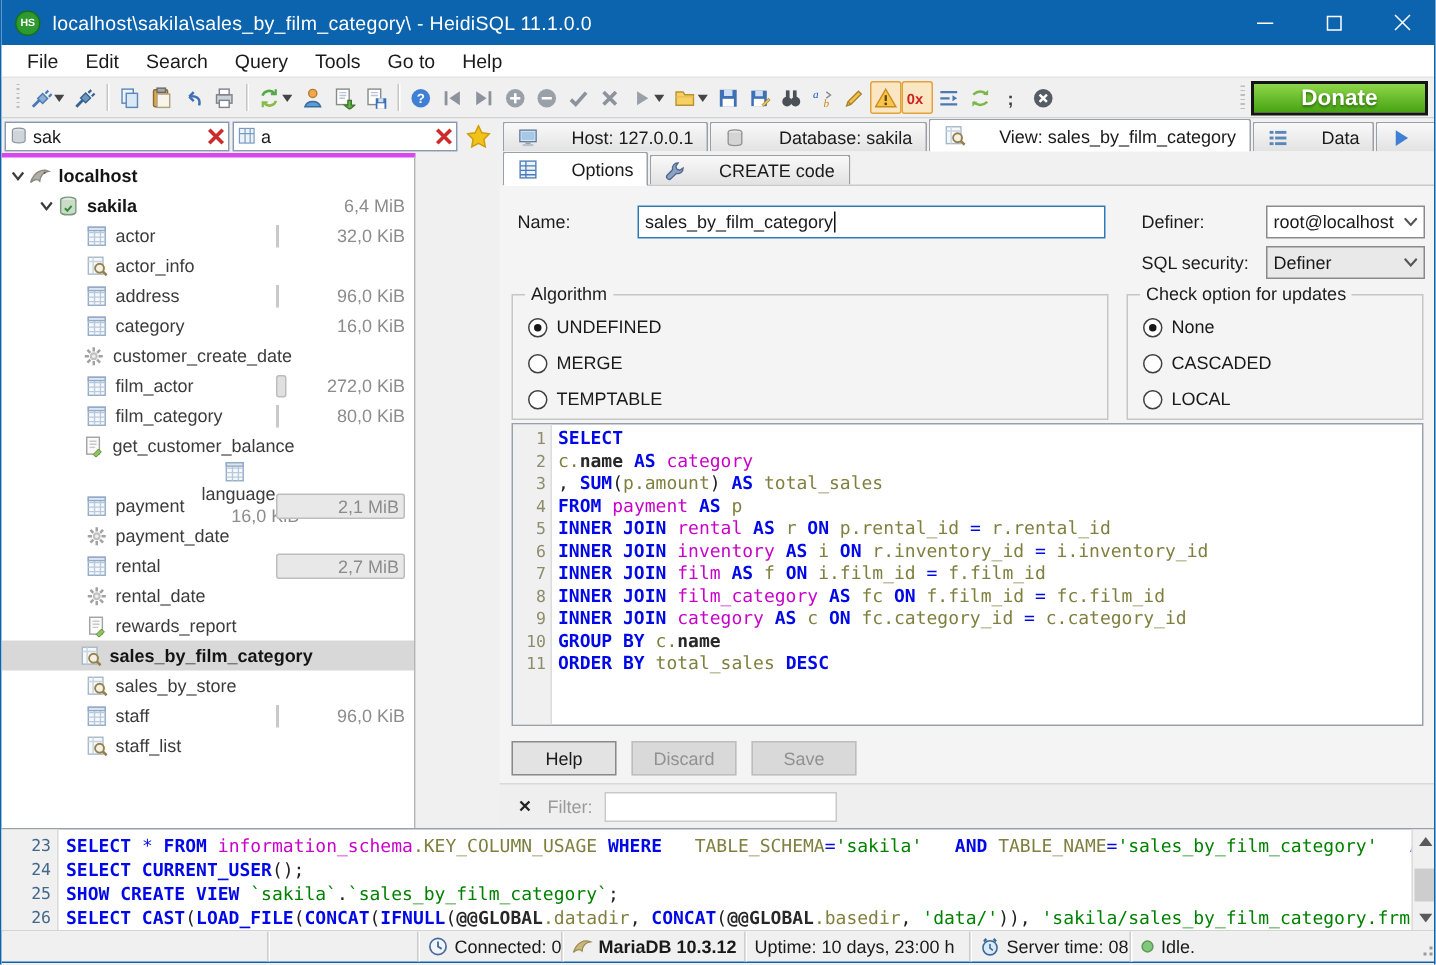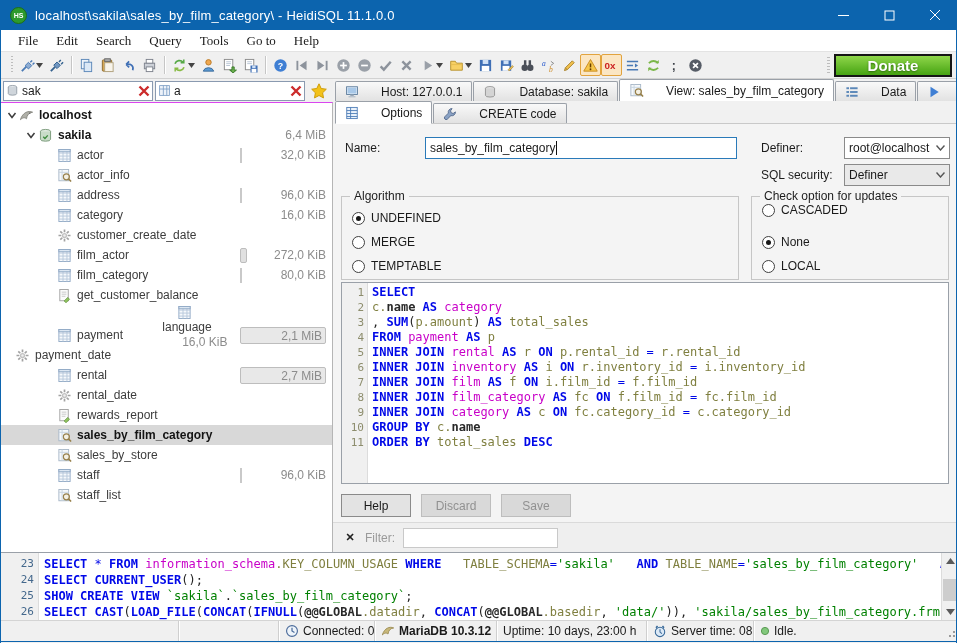--- a/index.html
+++ b/index.html
@@ -16,21 +16,21 @@
   #logo{width:17px;height:17px;border-radius:50%;background:#2d9a2d;border:1px solid #1b6e1b;
         color:#fff;font-size:7px;font-weight:bold;display:flex;align-items:center;justify-content:center;
         margin:0 8px 0 9px;}
   #wintitle{font-size:13px;letter-spacing:.2px;}
   #wincontrols{margin-left:auto;display:flex;height:30px;}
   .winbtn{width:46px;height:30px;display:flex;align-items:center;justify-content:center;}
 
   
   #menubar{position:absolute;left:0;top:30px;width:957px;height:22px;background:#fff;
            display:flex;align-items:center;padding-left:8px;border-bottom:1px solid #e3e3e3;}
-  .menuitem{padding:14px 9px;font-size:13px;font-family:Liberation Serif, serif;}
+  .menuitem{padding:14px 9px;font-size:13px;}
 
   
   #toolbar{position:absolute;left:0;top:52px;width:957px;height:27px;background:#f0f0f0;
            border-bottom:1px solid #d2d2d2;display:flex;align-items:center;padding-left:10px;}
   .tgrip{width:5px;height:18px;margin-right:4px;
          background:repeating-linear-gradient(#bdbdbd 0 1px,transparent 1px 3px);width:2px;}
   .tbtn{height:22px;display:flex;align-items:center;justify-content:center;padding:0 2px;border:1px solid transparent;border-radius:2px;}
   .tbtn.toggled{background:#fbe6c3;border:1px solid #e2a33d;}
   .tsep{width:1px;height:18px;background:#c6c6c6;margin:0 4px;box-shadow:1px 0 0 #fff;}
   .tcaret{margin-left:1px;}
@@ -39,22 +39,22 @@
           display:flex;align-items:center;justify-content:center;text-shadow:0 1px 2px #2c6a08;}
   #donate-grip{position:absolute;right:128px;top:5px;width:3px;height:17px;
           background:repeating-linear-gradient(#bdbdbd 0 1px,transparent 1px 3px);}
 
   
   #filterrow{position:absolute;left:0;top:79px;width:332px;height:23px;display:flex;align-items:center;padding:0 2px;gap:2px;background:#f0f0f0;}
   .filterbox{flex:1;height:20px;background:#fff;border:1px solid #8a9ab0;display:flex;align-items:center;padding:0 2px;gap:3px;}
   .filterbox .val{flex:1;font-size:12px;}
   #star-btn{width:24px;height:21px;display:flex;align-items:center;justify-content:center;}
 
-  #tree{position:absolute;left:0;top:102px;width:332px;height:450px;background:#fff;
-        border-right:1px solid #b5b5b5;border-top:1px solid #d946ef;overflow:hidden;padding-top:2px;}
+  #tree{position:absolute;left:0;top:102px;width:276px;height:450px;background:#fff;
+        border-right:1px solid #b5b5b5;border-top:3px solid #d946ef;overflow:hidden;padding-top:2px;}
   .trow{height:20px;display:flex;align-items:center;color:#3c3c3c;padding-right:6px;}
   .trow.selected{background:#d8d8d8;}
   .trow .lbl{margin-left:5px;white-space:nowrap;}
   .trow .lbl.bold{font-weight:bold;color:#141414;}
   .trow .sp{flex:1;}
   .chev{width:14px;display:inline-flex;justify-content:center;}
   .sizezone{width:86px;position:relative;text-align:right;color:#8c8c8c;font-size:12px;height:17px;line-height:17px;}
   .sizezone .bar-thin{position:absolute;left:0;top:1px;width:2px;height:15px;background:#c9c9c9;}
   .sizezone .bar-small{position:absolute;left:0;top:1px;width:7px;height:15px;background:#e0e0e0;border:1px solid #bdbdbd;border-radius:2px;}
   .sizezone.pill{background:#e8e8e8;border:1px solid #bdbdbd;border-radius:2px;padding-right:3px;}
@@ -654,21 +654,21 @@
         <svg viewBox="0 0 16 16" width="15" height="15">
           <rect x="2" y="1.6" width="12" height="12.8" fill="#f6f9fc" stroke="#92aac6"></rect>
           <path d="M2 5.4 h12 M2 8.6 h12 M2 11.8 h12 M6.4 1.6 v12.8 M10.6 1.6 v12.8" stroke="#b8c9dc"></path>
           <rect x="2" y="1.6" width="12" height="2.4" fill="#dbe6f2" stroke="#92aac6"></rect>
         </svg>
       </span>
       <span class="lbl">payment</span>
       <span class="sp"></span>
       <span class="sizezone pill"><span>2,1 MiB</span></span>
     </div>
-    <div class="trow" style="">
+    <div class="trow" style="padding-left: 42px;">
       <span class="chev"></span>
       <span class="icon">
         <svg viewBox="0 0 16 16" width="15" height="15">
           <circle cx="8" cy="8" r="2.8" fill="#c2c2c2"></circle>
           <g stroke="#a2a2a2" stroke-width="1.8">
             <path d="M8 1.6 v3 M8 11.4 v3 M1.6 8 h3 M11.4 8 h3 M3.5 3.5 l2.1 2.1 M10.4 10.4 l2.1 2.1 M12.5 3.5 l-2.1 2.1 M5.6 10.4 l-2.1 2.1"></path>
           </g>
           <circle cx="8" cy="8" r="1.3" fill="#f0f0f0"></circle>
         </svg>
       </span>
@@ -897,27 +897,27 @@
           <span class="rdot"></span>
           <span>MERGE</span>
         </label>
         <label class="radiorow">
           <span class="rdot"></span>
           <span>TEMPTABLE</span>
         </label>
       </div>
     <div class="groupbox" id="checkgroup" style="left:418px;top:72px;width:198px;height:84px;">
       <span class="grouptitle">Check option for updates</span>
-    <label class="radiorow">
+    <label class="radiorow" style="margin-top: 10px;">
+          <span class="rdot checked"></span>
+          <span>None</span>
+        </label>
+        <label class="radiorow">
           <span class="rdot"></span>
           <span>CASCADED</span>
-        </label>
-        <label class="radiorow" style="margin-top: 10px;">
-          <span class="rdot checked"></span>
-          <span>None</span>
         </label>
         <label class="radiorow">
           <span class="rdot"></span>
           <span>LOCAL</span>
         </label>
       </div>
 
     <div id="sqleditor">
       <div id="gutter">
           <span class="lnum">1</span>

